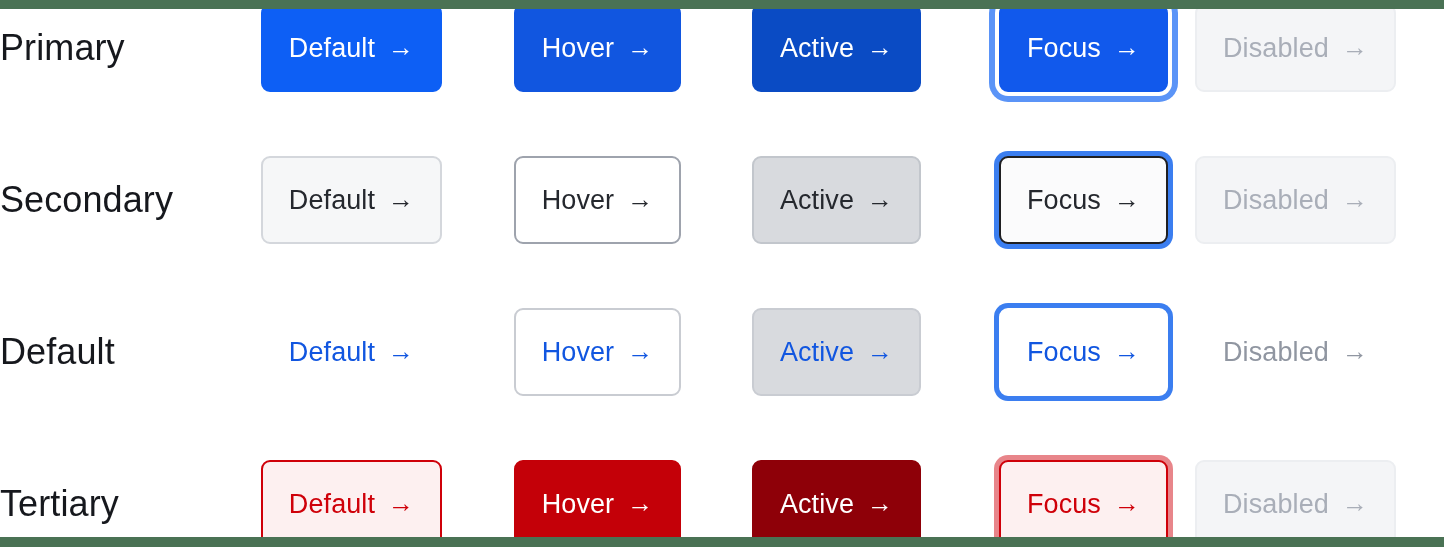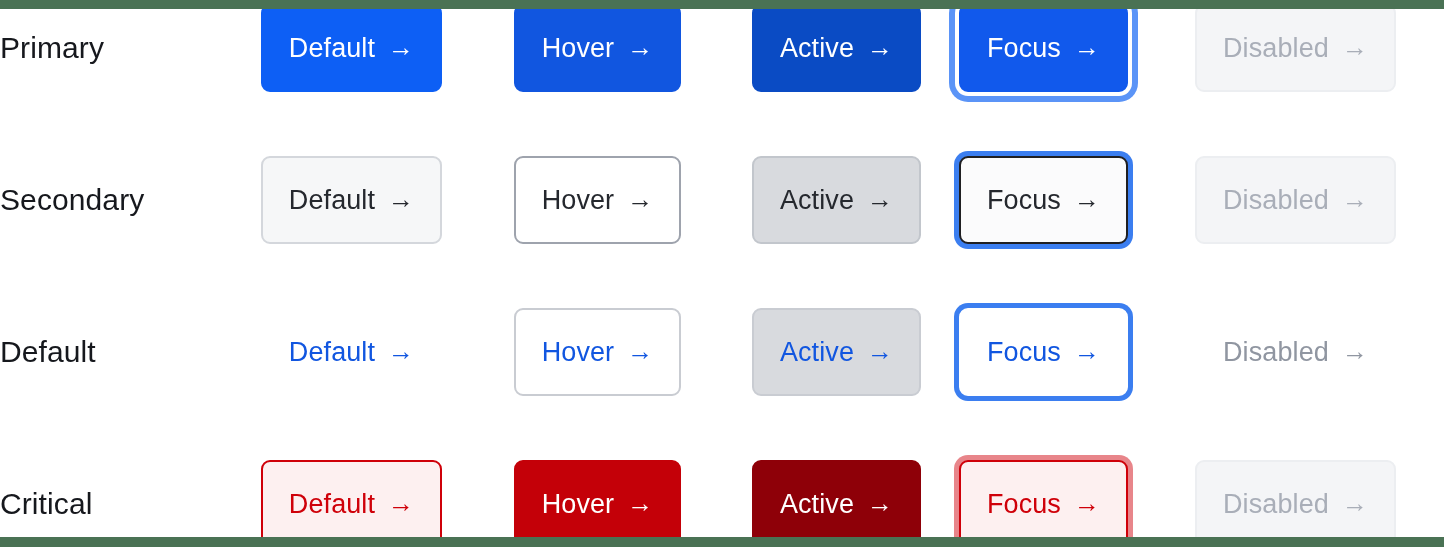--- a/index.html
+++ b/index.html
@@ -44,39 +44,39 @@
     width: 1444px;
     height: 72px;
     display: flex;
     align-items: center;
   }
 
   .row-label {
     position: absolute;
     left: 0px;
     width: 236px;
-    font-size: 30px;
+    font-size: 36px;
     color: #16181d;
     letter-spacing: 0.1px;
     white-space: nowrap;
   }
 
   
   .cell {
     position: absolute;
     width: 239px;
     height: 72px;
     display: flex;
     align-items: center;
     justify-content: center;
   }
   .cell-0 { left: 232px; }
   .cell-1 { left: 478px; align-items: center; }
   .cell-2 { left: 717px; }
-  .cell-3 { left: 924px; }
+  .cell-3 { left: 964px; }
   .cell-4 { left: 1176px; }
 
   .btn {
     display: inline-flex;
     align-items: center;
     justify-content: center;
     gap: 13px;
     box-sizing: border-box;
     height: 88px;
     padding: 0 26px;
@@ -230,21 +230,21 @@
           </button>
         </div>
         <div class="cell cell-4">
           <button class="btn tertiary-disabled" disabled="">
             <span>Disabled</span>
             <span class="arrow">→</span>
           </button>
         </div>
       </div>
       <div class="row" style="top: 468px;">
-        <div class="row-label">Critical</div>
+        <div class="row-label">Tertiary</div>
         <div class="cell cell-0">
           <button class="btn critical-default">
             <span>Default</span>
             <span class="arrow">→</span>
           </button>
         </div>
         <div class="cell cell-1">
           <button class="btn critical-hover">
             <span>Hover</span>
             <span class="arrow">→</span>

